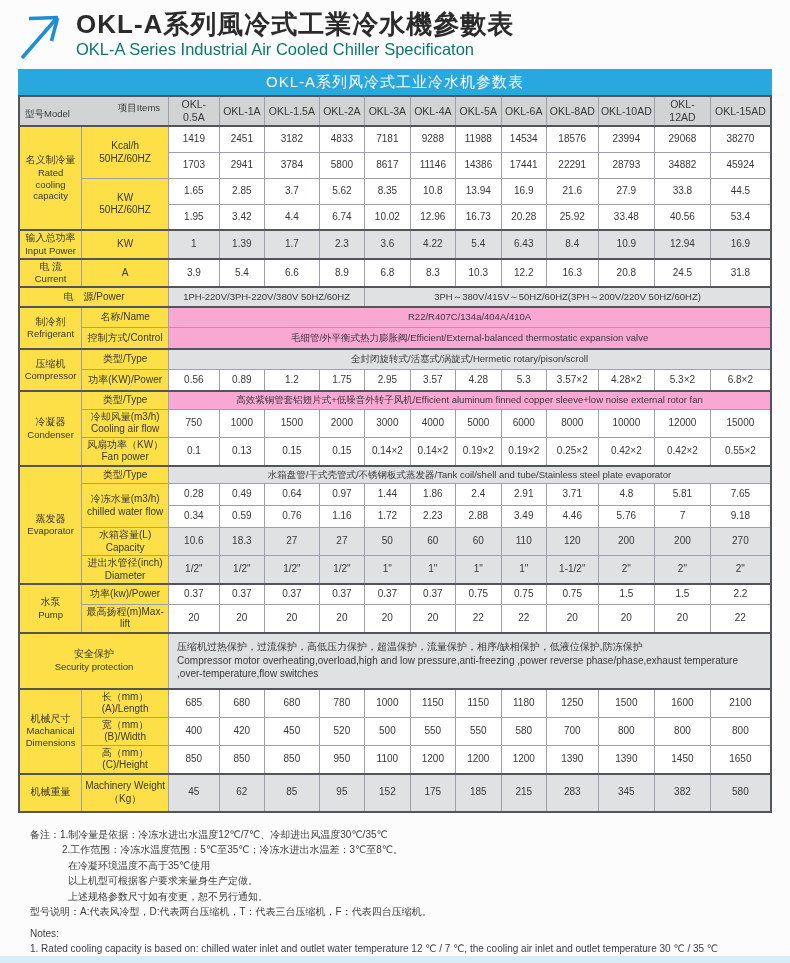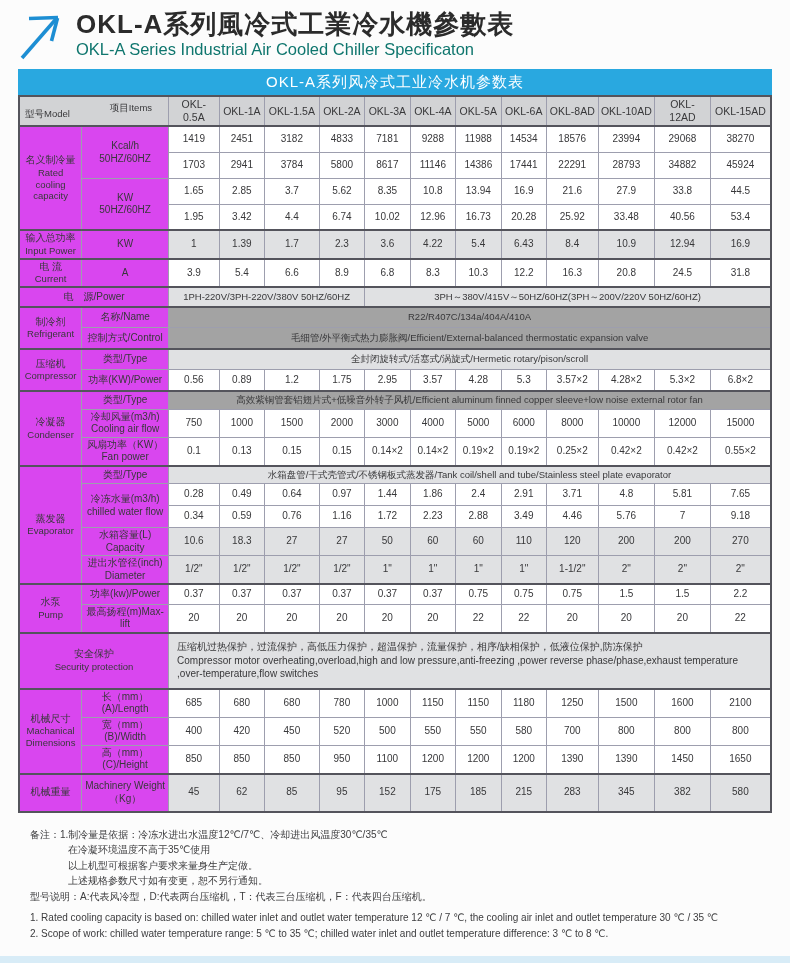--- a/index.html
+++ b/index.html
@@ -22,35 +22,35 @@
     font-size:15px;height:26px;line-height:26px;letter-spacing:1px;
   }
   
   table{border-collapse:collapse;table-layout:fixed;width:754px;border:2px solid #54545c;background:#fff;}
   td{
     border:1px solid #9d9eae;font-size:10px;text-align:center;
     color:#38383a;padding:1px 2px;line-height:1.25;overflow:hidden;word-break:break-word;
   }
   tr.gs td{border-top:2px solid #54545c;}
   tr.head td{background:#d2d3d5;font-size:10.5px;}
-  td.lab,td.itm{background:#d946ef;}
+  td.lab,td.itm{background:#fde047;}
   td.itm{white-space:pre-line;}
   td.v{background:#ffffff;}
-  td.full{background:#a3a3a3;font-size:9.5px;}
+  td.full{background:#f9a8d4;font-size:9.5px;}
   tr.shade td.v,tr.shade td.full,tr.shade td.sec{background:#e0e1e3;}
   td.lab .cn{font-size:10px;}
   td.lab .en{font-size:9.5px;}
   td.sec{text-align:left;padding:3px 8px;font-size:10px;background:#e0e1e3;}
   td.sec .cn{margin-bottom:2px;}
   .diag{
     position:relative;background-image:linear-gradient(to bottom right,
       transparent 49.5%, #8a8b9a 49.5%, #8a8b9a 50.6%, transparent 50.6%);
   }
   .diag .tl{position:absolute;left:5px;bottom:5px;font-size:9.5px;}
-  .diag .tr{position:absolute;right:16px;top:5px;font-size:9.5px;}
+  .diag .tr{position:absolute;right:8px;top:5px;font-size:9.5px;}
   
   tr.rh30{height:30px;} tr.rh28{height:28px;} tr.rh26{height:26px;} tr.rh24{height:24px;}
   tr.rh22{height:22px;padding-left:16px;} tr.rh20{height:20px;} tr.rh18{height:18px;} tr.rh38{height:38px;} tr.rh56{height:56px;}
   
   .notes{margin:14px 0 0 30px;font-size:10px;color:#3c3c3e;line-height:1.55;}
   .notes-en{margin-top:6px;}
   .note-line{white-space:nowrap;}
   .ind0{margin-left:0;}
   .ind1{margin-left:32px;}
   .ind2{margin-left:38px;}
@@ -491,24 +491,26 @@
           <td class="v">382</td>
           <td class="v">580</td>
         </tr>
   </tbody>
     </table>
 </div>
 
 <div class="notes">
   <div id="notes-cn">
       <div class="note-line ind0">备注：1.制冷量是依据：冷冻水进出水温度12℃/7℃、冷却进出风温度30℃/35℃</div>
+      <div class="note-line ind1">2.工作范围：冷冻水温度范围：5℃至35℃；冷冻水进出水温差：3℃至8℃。</div>
       <div class="note-line ind2">在冷凝环境温度不高于35℃使用</div>
       <div class="note-line ind2">以上机型可根据客户要求来量身生产定做。</div>
       <div class="note-line ind2">上述规格参数尺寸如有变更，恕不另行通知。</div>
       <div class="note-line ind0">型号说明：A:代表风冷型，D:代表两台压缩机，T：代表三台压缩机，F：代表四台压缩机。</div>
     </div>
   <div id="notes-en" class="notes-en">
+      <div class="note-line ind0">Notes:</div>
       <div class="note-line ind0">1. Rated cooling capacity is based on: chilled water inlet and outlet water temperature 12 ℃ / 7 ℃, the cooling air inlet and outlet temperature 30 ℃ / 35 ℃</div>
       <div class="note-line ind0">2. Scope of work: chilled water temperature range: 5 ℃ to 35 ℃; chilled water inlet and outlet temperature difference: 3 ℃ to 8 ℃.</div>
     </div>
 </div>
 
 <div class="bottom-strip"></div>
 
 </body></html>

